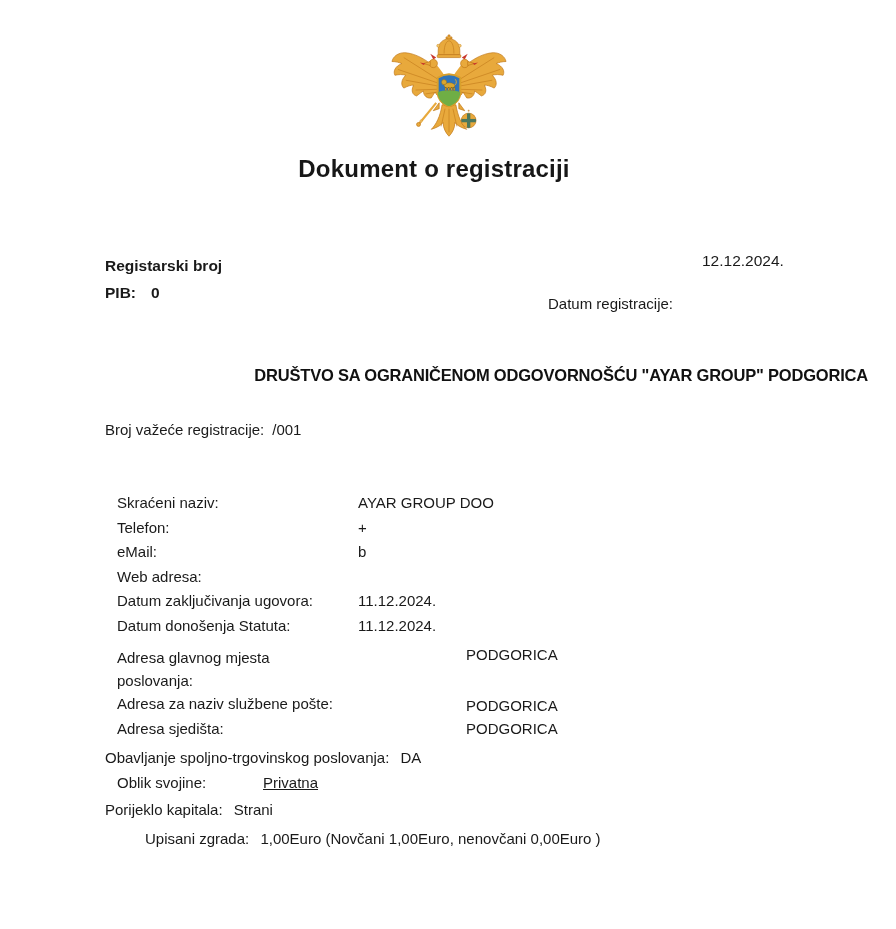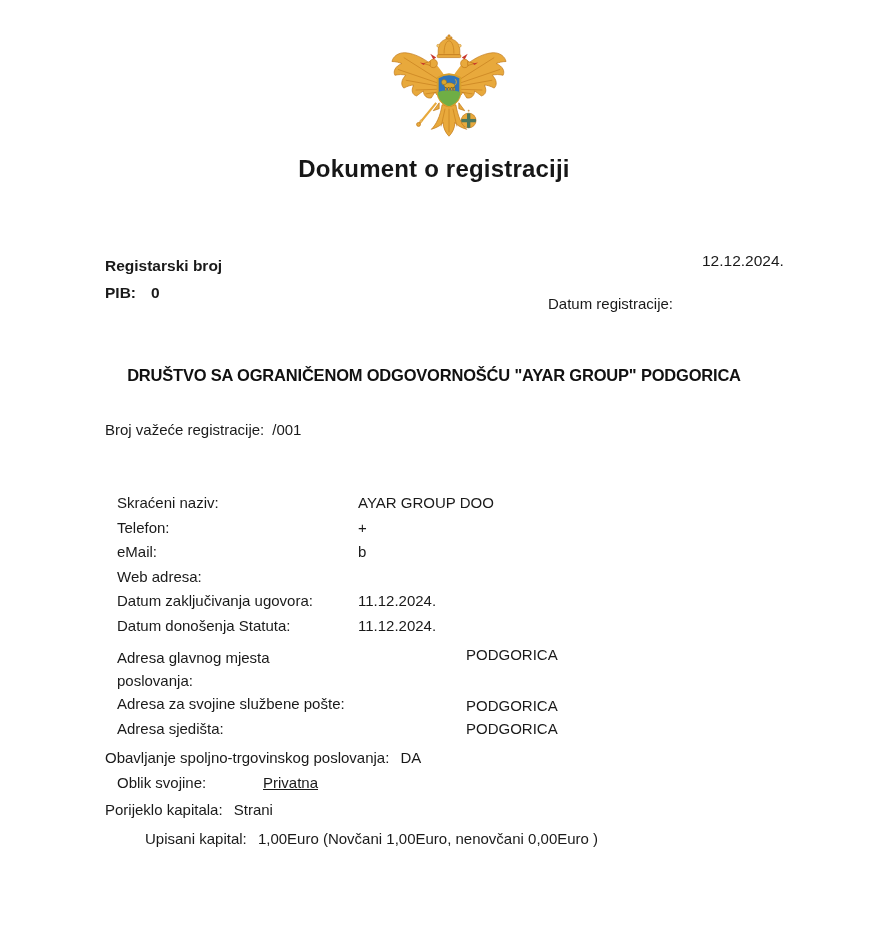--- a/index.html
+++ b/index.html
@@ -20,21 +20,21 @@
     font-size:24px;font-weight:bold;letter-spacing:.2px;color:#171717;
   }
 
   .reg-left{position:absolute;left:105px;top:252px;font-size:15.5px;font-weight:bold;line-height:27px;}
   .pib-val{margin-left:15px;}
   .reg-date-label{position:absolute;left:548px;top:255px;font-size:15px;margin-top:40px;}
   .reg-date-value{position:absolute;left:702px;top:252px;font-size:15.5px;}
 
   .company-name{
     position:absolute;top:366px;left:0;width:100%;
-    text-align:center;font-size:16.5px;font-weight:bold;letter-spacing:-.2px;color:#111;
+    text-align:right;font-size:16.5px;font-weight:bold;letter-spacing:-.2px;color:#111;
   }
 
   .valid-reg{position:absolute;left:105px;top:421px;font-size:15px;}
   .valid-reg-value{margin-left:8px;}
 
   .details{position:absolute;left:105px;top:494px;width:700px;font-size:15px;}
   .row{position:relative;height:24.5px;}
   .row .lbl{position:absolute;left:12px;top:0;white-space:nowrap;}
   .row .val{position:absolute;top:0;white-space:nowrap;}
   .col-a{left:253px;}
@@ -185,21 +185,21 @@
       <span class="lbl">Datum donošenja Statuta:</span>
       <span class="val col-a">11.12.2024.</span>
     </div>
 
     <div class="row two-line r6">
       <span class="lbl">Adresa glavnog mjesta poslovanja:</span>
       <span class="val col-b">PODGORICA</span>
     </div>
 
     <div class="row r7">
-      <span class="lbl">Adresa za svojine službene pošte:</span>
+      <span class="lbl">Adresa za naziv službene pošte:</span>
       <span class="val col-b">PODGORICA</span>
     </div>
 
     <div class="row r8">
       <span class="lbl">Adresa sjedišta:</span>
       <span class="val col-b">PODGORICA</span>
     </div>
 
 
     <div class="row inline r10">
@@ -211,18 +211,18 @@
       <span class="lbl">Oblik svojine:</span>
       <span class="val col-c">Privatna</span>
     </div>
 
     <div class="row inline r12">
       <span class="lbl">Porijeklo kapitala:</span>
       <span class="val">Strani</span>
     </div>
 
     <div class="row inline r13">
-      <span class="lbl">Upisani kapital:</span>
+      <span class="lbl">Upisani zgrada:</span>
       <span class="val">1,00Euro (Novčani 1,00Euro, nenovčani 0,00Euro )</span>
     </div>
 
   </div>
 </div>
 
 </body></html>

